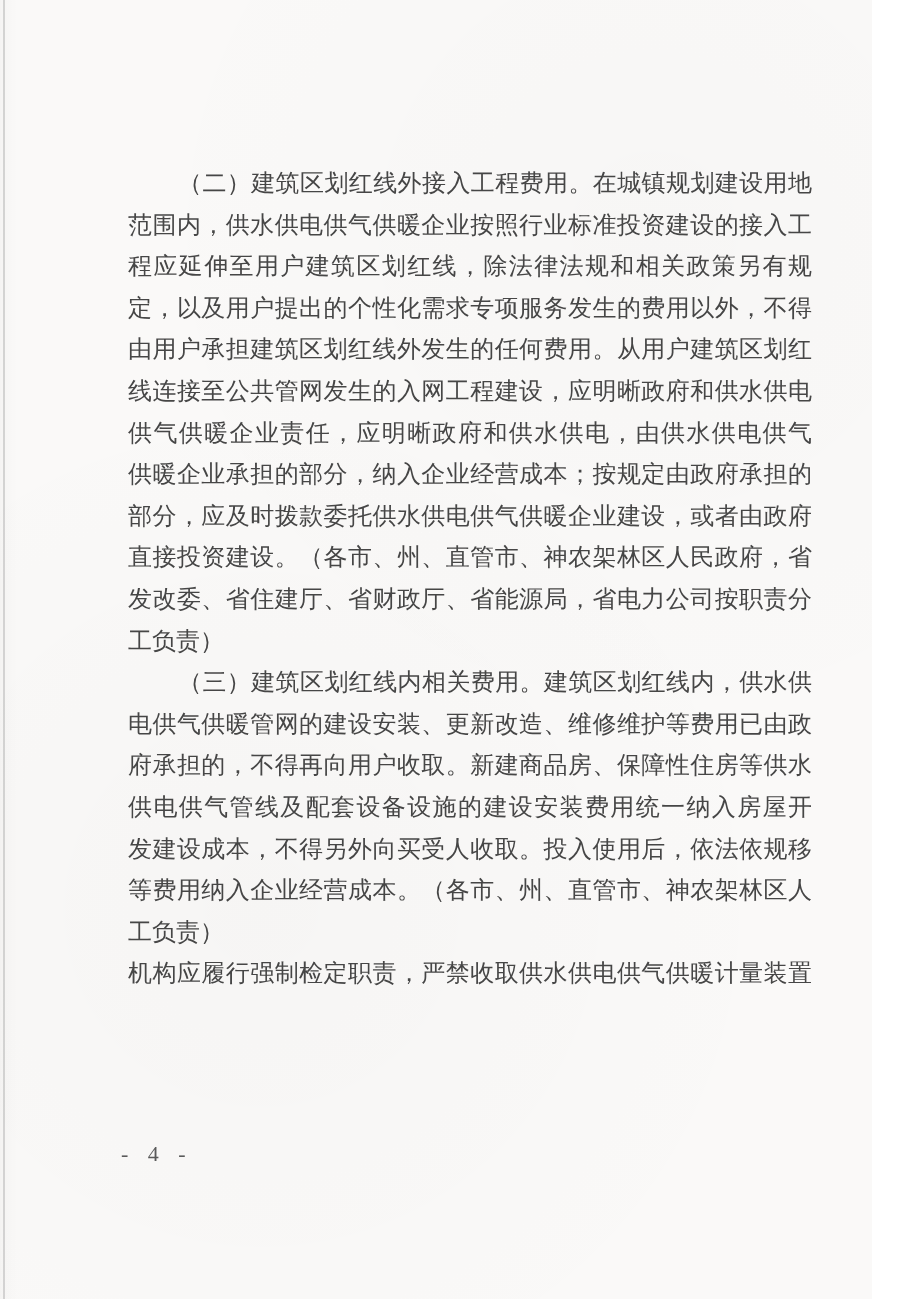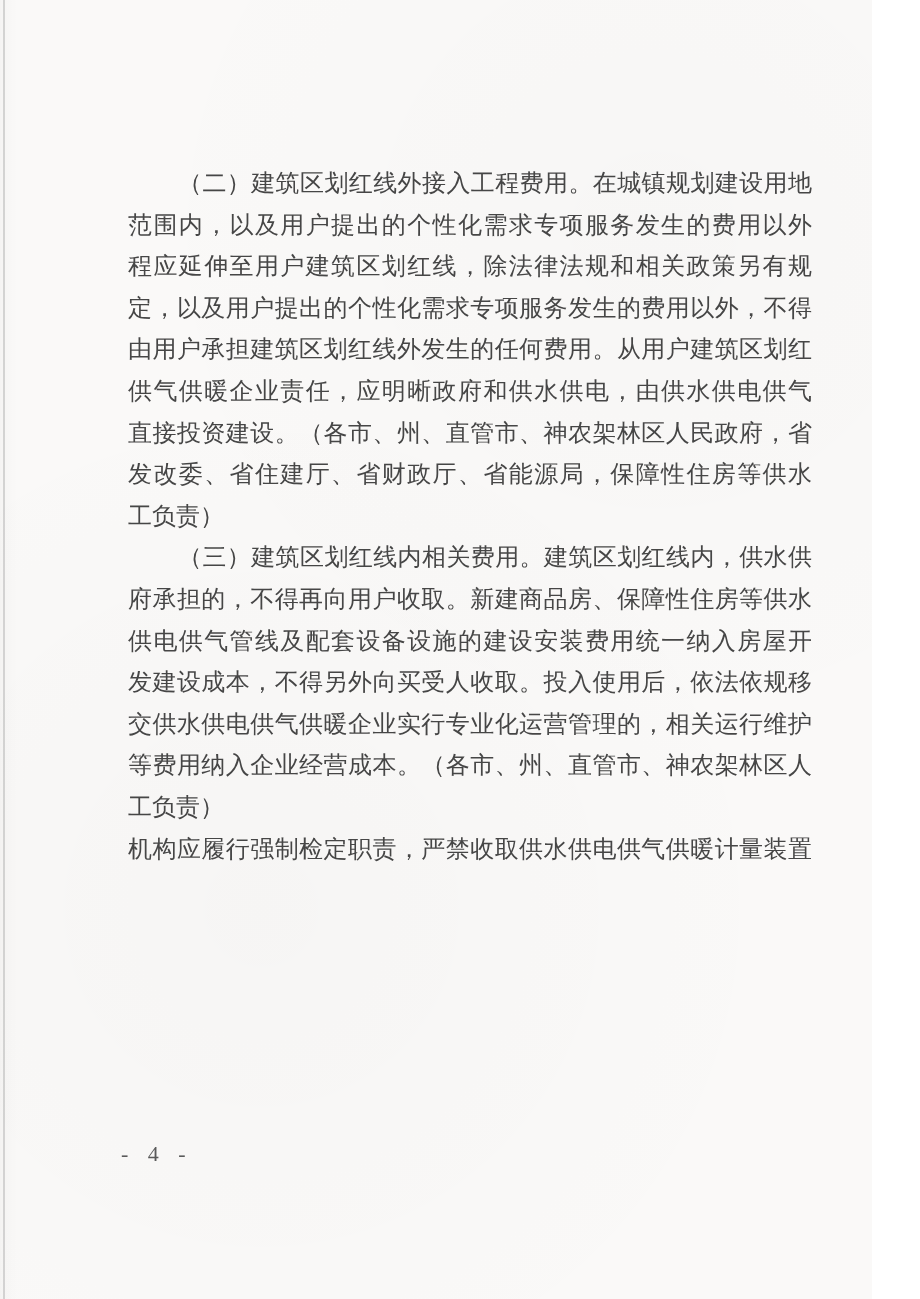--- a/index.html
+++ b/index.html
@@ -70,36 +70,39 @@
 </head>
 <body>
 
 <div class="page">
   <div class="edge-line"></div>
 
   <div class="text-block">
 
     <div class="para">
       <div class="line indent">（二）建筑区划红线外接入工程费用。在城镇规划建设用地</div>
-      <div class="line">范围内，以及用户提出的个性化需求专项服务发生的费用以外</div>
+      <div class="line">范围内，供水供电供气供暖企业按照行业标准投资建设的接入工</div>
       <div class="line">程应延伸至用户建筑区划红线，除法律法规和相关政策另有规</div>
       <div class="line">定，以及用户提出的个性化需求专项服务发生的费用以外，不得</div>
       <div class="line">由用户承担建筑区划红线外发生的任何费用。从用户建筑区划红</div>
+      <div class="line">线连接至公共管网发生的入网工程建设，应明晰政府和供水供电</div>
       <div class="line">供气供暖企业责任，应明晰政府和供水供电，由供水供电供气</div>
+      <div class="line">供暖企业承担的部分，纳入企业经营成本；按规定由政府承担的</div>
+      <div class="line">部分，应及时拨款委托供水供电供气供暖企业建设，或者由政府</div>
       <div class="line">直接投资建设。（各市、州、直管市、神农架林区人民政府，省</div>
-      <div class="line">发改委、省住建厅、省财政厅、省能源局，保障性住房等供水</div>
+      <div class="line">发改委、省住建厅、省财政厅、省能源局，省电力公司按职责分</div>
       <div class="line para-end">工负责）</div>
     </div>
 
     <div class="para">
       <div class="line indent">（三）建筑区划红线内相关费用。建筑区划红线内，供水供</div>
+      <div class="line">电供气供暖管网的建设安装、更新改造、维修维护等费用已由政</div>
       <div class="line">府承担的，不得再向用户收取。新建商品房、保障性住房等供水</div>
       <div class="line">供电供气管线及配套设备设施的建设安装费用统一纳入房屋开</div>
       <div class="line">发建设成本，不得另外向买受人收取。投入使用后，依法依规移</div>
-      <div class="line">交供水供电供气供暖企业实行专业化运营管理的，相关运行维护</div>
       <div class="line">等费用纳入企业经营成本。（各市、州、直管市、神农架林区人</div>
       <div class="line para-end">工负责）</div>
     </div>
 
     <div class="para">
       <div class="line">机构应履行强制检定职责，严禁收取供水供电供气供暖计量装置</div>
     </div>
 
   </div>
 

